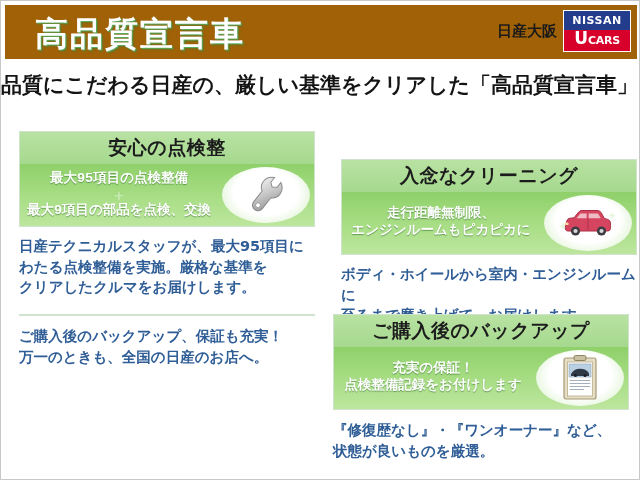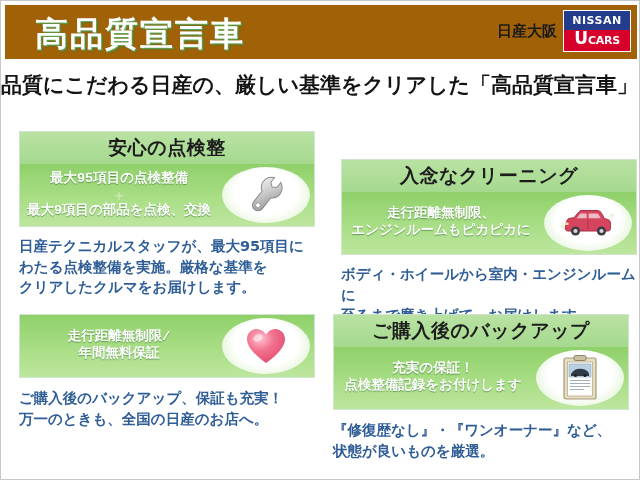--- a/index.html
+++ b/index.html
@@ -274,41 +274,20 @@
           </div>
         </div>
       </div>
     </div>
     <div class="panel-text">ボディ・ホイールから室内・エンジンルームに
 至るまで磨き上げて、お届けします。</div>
   </div>
 
   <div class="panel panel-c">
     <div class="panel-card">
-      <div class="panel-body">
-        <div class="panel-sub">
-          <div class="line">走行距離無制限/</div>
-          <div class="line">年間無料保証</div>
-        </div>
-        <div class="panel-icon">
-          <div class="icon-oval">
-            <svg width="44" height="42" viewBox="0 0 44 42">
-              <defs>
-                <radialGradient id="gHeart" cx="35%" cy="28%" r="78%">
-                  <stop offset="0%" stop-color="#ffc2d2"></stop>
-                  <stop offset="45%" stop-color="#f2738f"></stop>
-                  <stop offset="100%" stop-color="#e24a6e"></stop>
-                </radialGradient>
-              </defs>
-              <path d="M22 38 C22 38 3 25.5 3 14.2 C3 8.2 7.6 4 12.8 4 C16.6 4 20 6.2 22 9.6 C24 6.2 27.4 4 31.2 4 C36.4 4 41 8.2 41 14.2 C41 25.5 22 38 22 38 Z" fill="url(#gHeart)"></path>
-              <ellipse cx="14" cy="13" rx="5" ry="3.4" fill="#ffffff" opacity="0.5" transform="rotate(-28 14 13)"></ellipse>
-            </svg>
-          </div>
-        </div>
-      </div>
     </div>
     <div class="panel-text">ご購入後のバックアップ、保証も充実！
 万一のときも、全国の日産のお店へ。</div>
   </div>
 
   <div class="panel panel-d">
     <div class="panel-card">
       <div class="panel-title">ご購入後のバックアップ</div>
       <div class="panel-body">
         <div class="panel-sub">

